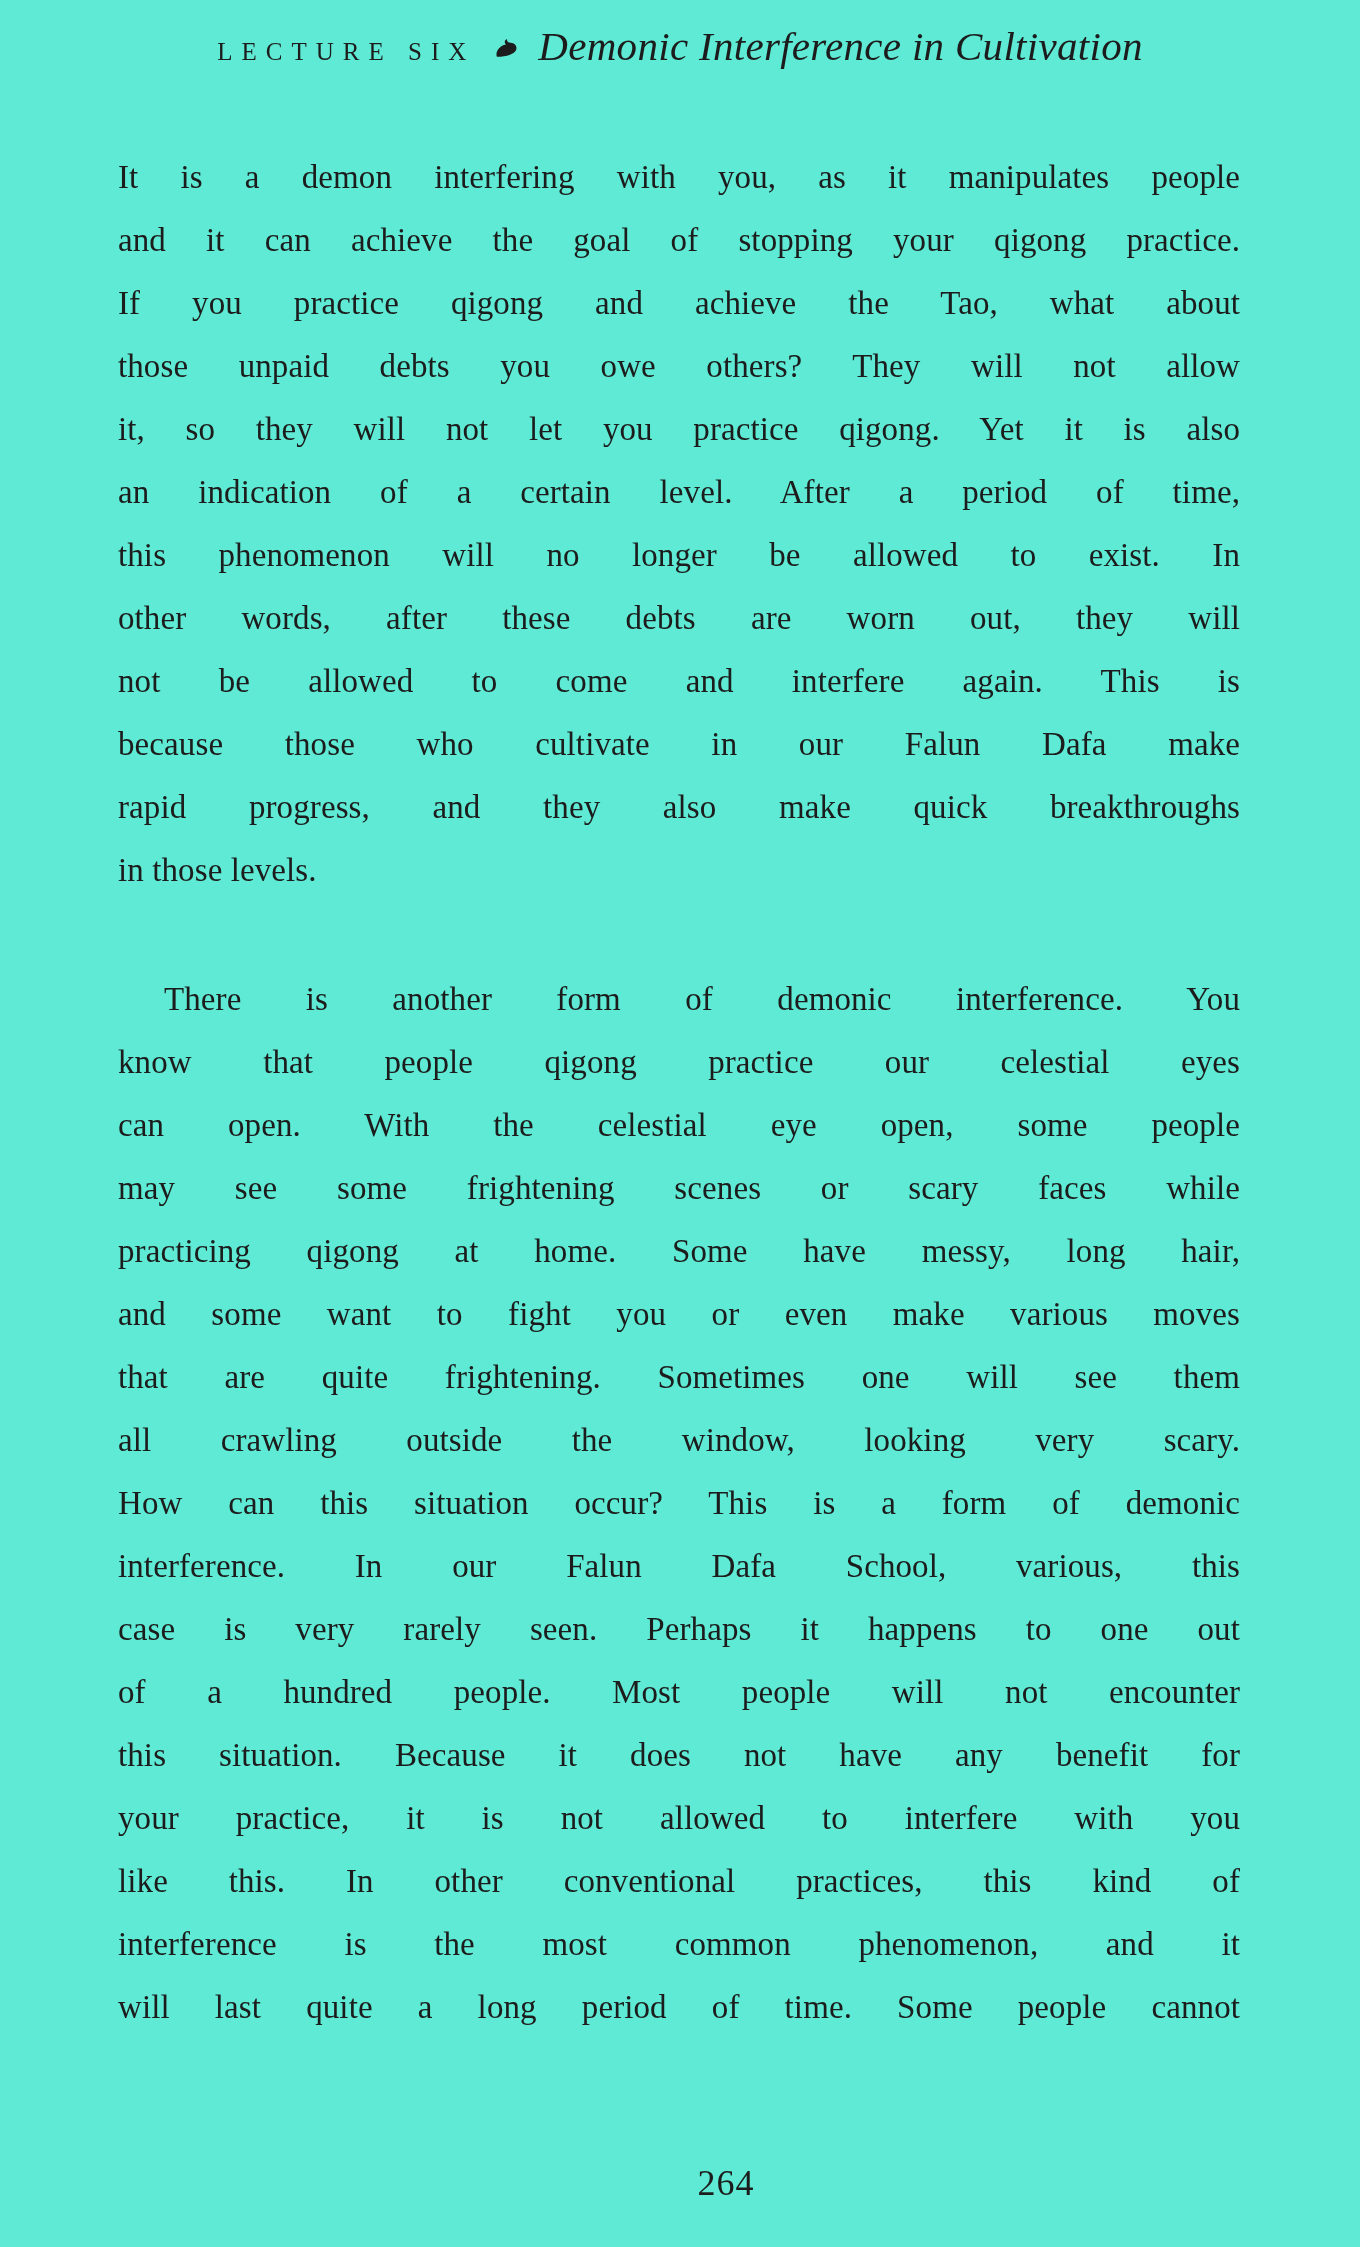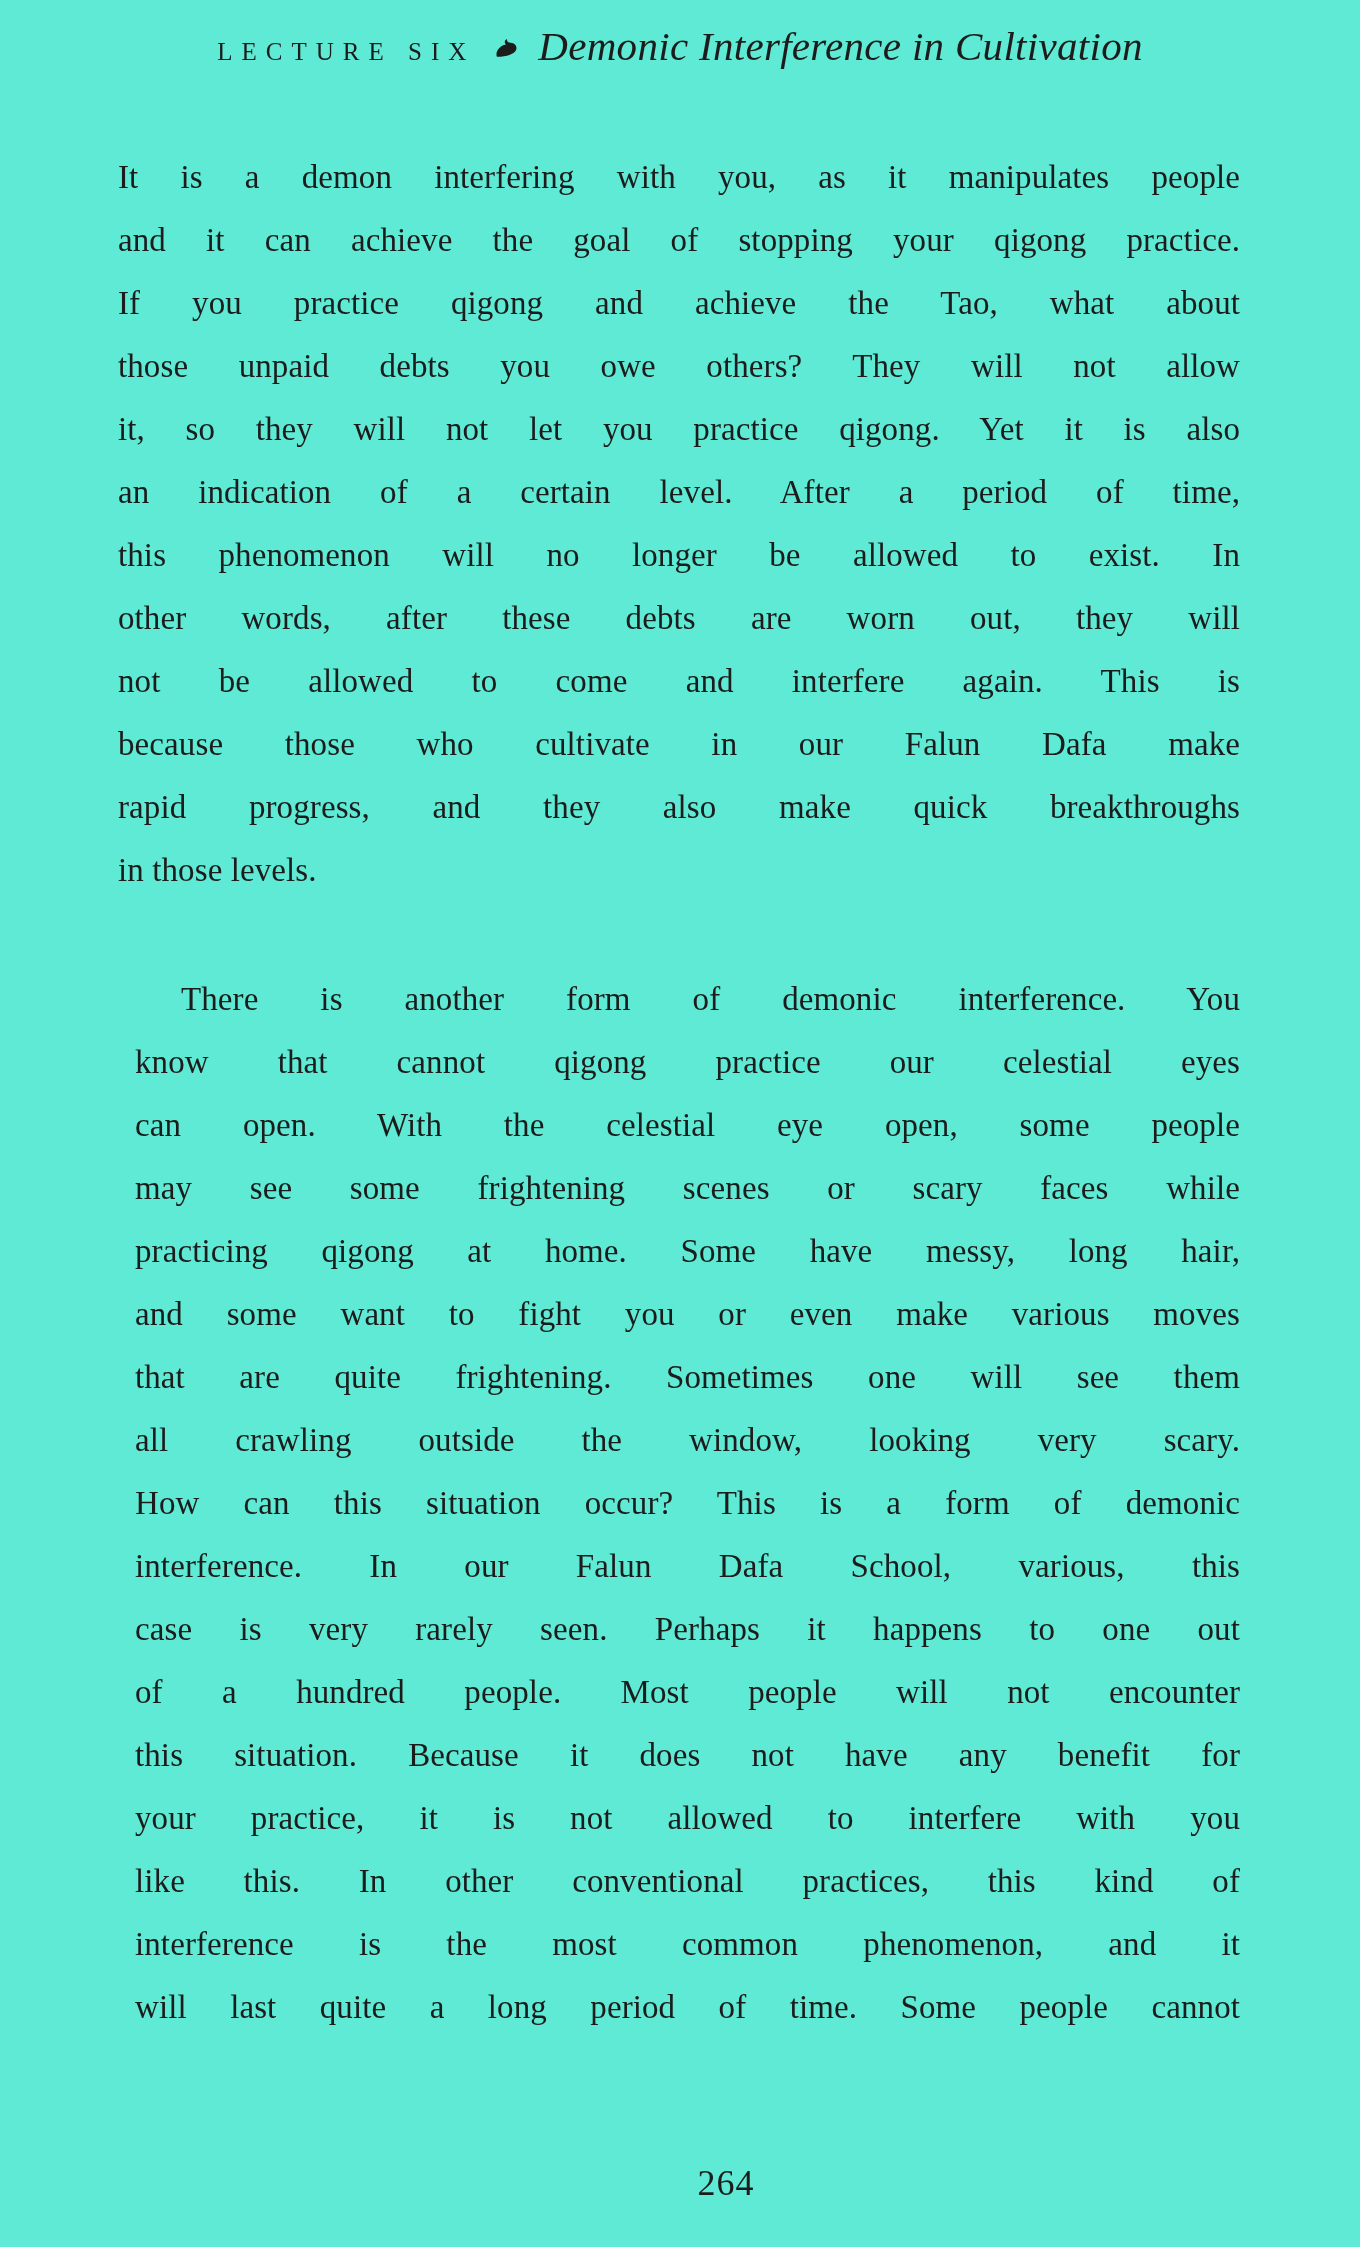--- a/index.html
+++ b/index.html
@@ -59,21 +59,20 @@
     font-size: 33px;
     line-height: 63px;
     letter-spacing: 0.1px;
   }
   .para {
     margin: 0;
     padding: 0;
   }
   .para-2 {
     margin-top: 66px;
-    margin-left: 17px;
   }
   .line {
     text-align: justify;
     text-align-last: justify;
   }
   .line.end {
     text-align-last: left;
   }
   .line.indent {
     text-indent: 46px;
@@ -117,21 +116,21 @@
       <div class="line">this phenomenon will no longer be allowed to exist. In</div>
       <div class="line">other words, after these debts are worn out, they will</div>
       <div class="line">not be allowed to come and interfere again. This is</div>
       <div class="line">because those who cultivate in our Falun Dafa make</div>
       <div class="line">rapid progress, and they also make quick breakthroughs</div>
       <div class="line end">in those levels.</div>
     </div>
 
     <div class="para para-2">
       <div class="line indent">There is another form of demonic interference. You</div>
-      <div class="line">know that cannot qigong practice our celestial eyes</div>
+      <div class="line">know that people qigong practice our celestial eyes</div>
       <div class="line">can open. With the celestial eye open, some people</div>
       <div class="line">may see some frightening scenes or scary faces while</div>
       <div class="line">practicing qigong at home. Some have messy, long hair,</div>
       <div class="line">and some want to fight you or even make various moves</div>
       <div class="line">that are quite frightening. Sometimes one will see them</div>
       <div class="line">all crawling outside the window, looking very scary.</div>
       <div class="line">How can this situation occur? This is a form of demonic</div>
       <div class="line">interference. In our Falun Dafa School, various, this</div>
       <div class="line">case is very rarely seen. Perhaps it happens to one out</div>
       <div class="line">of a hundred people. Most people will not encounter</div>

